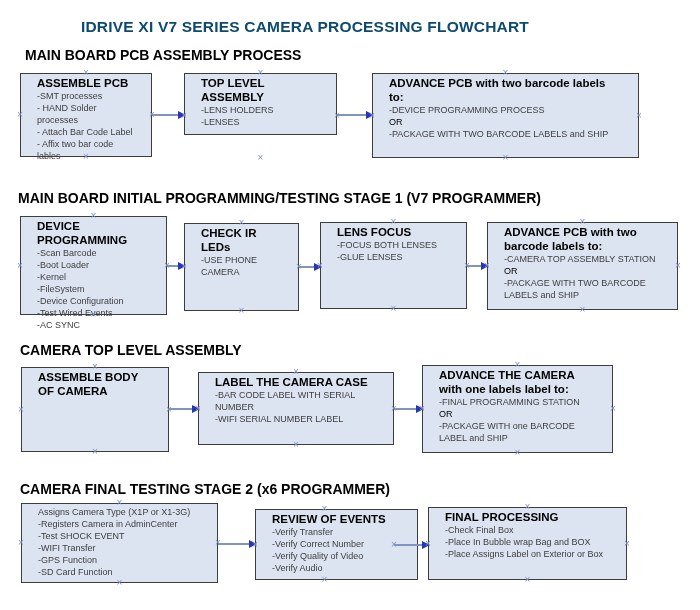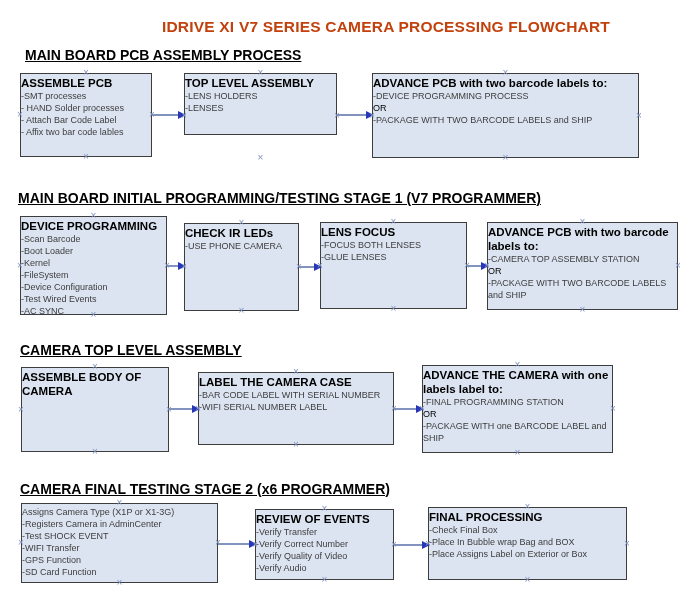--- a/index.html
+++ b/index.html
@@ -1,30 +1,30 @@
 <!DOCTYPE html>
 <html style="--box-fill: #dce4f1; --box-border: #3d3d3d; --conn: #8293bf; --ahead: #2737b8; --body-text: #3d3d3d;"><head>
 <meta charset="utf-8">
 <style>
   html,body{margin:0;padding:0;background:#fff;}
   #canvas{
     position:relative;width:700px;height:610px;background:#fff;
     font-family:"Liberation Sans",sans-serif;overflow:hidden;
   }
   .main-title{
-    position:absolute;left:0;top:18px;width:610px;text-align:right;
-    font-size:15.5px;font-weight:bold;color:#c2410c;letter-spacing:0.2px;
+    position:absolute;left:0;top:18px;width:610px;text-align:center;
+    font-size:15.5px;font-weight:bold;color:#0c4a6e;letter-spacing:0.2px;
   }
   .section-heading{
-    position:absolute;font-size:14px;font-weight:bold;color:#000;white-space:nowrap;text-decoration:underline;
+    position:absolute;font-size:14px;font-weight:bold;color:#000;white-space:nowrap;
   }
   .fbox{
     position:absolute;background:var(--box-fill,#dce4f1);
     border:1.5px solid var(--box-border,#3d3d3d);
-    box-sizing:border-box;padding:2px 0;
+    box-sizing:border-box;padding:2px 16px;
   }
   .fbox-title{
     font-size:11.5px;font-weight:bold;color:#000;line-height:14px;
   }
   .fline{
     font-size:9px;line-height:12px;color:var(--body-text,#3d3d3d);
   }
   .fline.bold{font-weight:normal;color:#000;}
   .arrow{
     position:absolute;height:1.5px;background:var(--conn,#8293bf);
@@ -131,21 +131,21 @@
   <div class="fbox" style="left:21px;top:503px;width:197px;height:80px">
     <div class="fbox-body">
         <div class="fline">Assigns Camera Type (X1P or X1-3G)</div>
         <div class="fline">-Registers Camera in AdminCenter</div>
         <div class="fline">-Test SHOCK EVENT</div>
         <div class="fline">-WIFI Transfer</div>
         <div class="fline">-GPS Function</div>
         <div class="fline">-SD Card Function</div>
       </div>
   </div>
-  <div class="fbox" style="left:255px;top:509px;width:139px;height:71px">
+  <div class="fbox" style="left:255px;top:509px;width:163px;height:71px">
     <div class="fbox-title">REVIEW OF EVENTS</div>
     <div class="fbox-body">
         <div class="fline">-Verify Transfer</div>
         <div class="fline">-Verify Correct Number</div>
         <div class="fline">-Verify Quality of Video</div>
         <div class="fline">-Verify Audio</div>
       </div>
   </div>
   <div class="fbox" style="left:428px;top:507px;width:199px;height:73px">
     <div class="fbox-title">FINAL PROCESSING</div>

